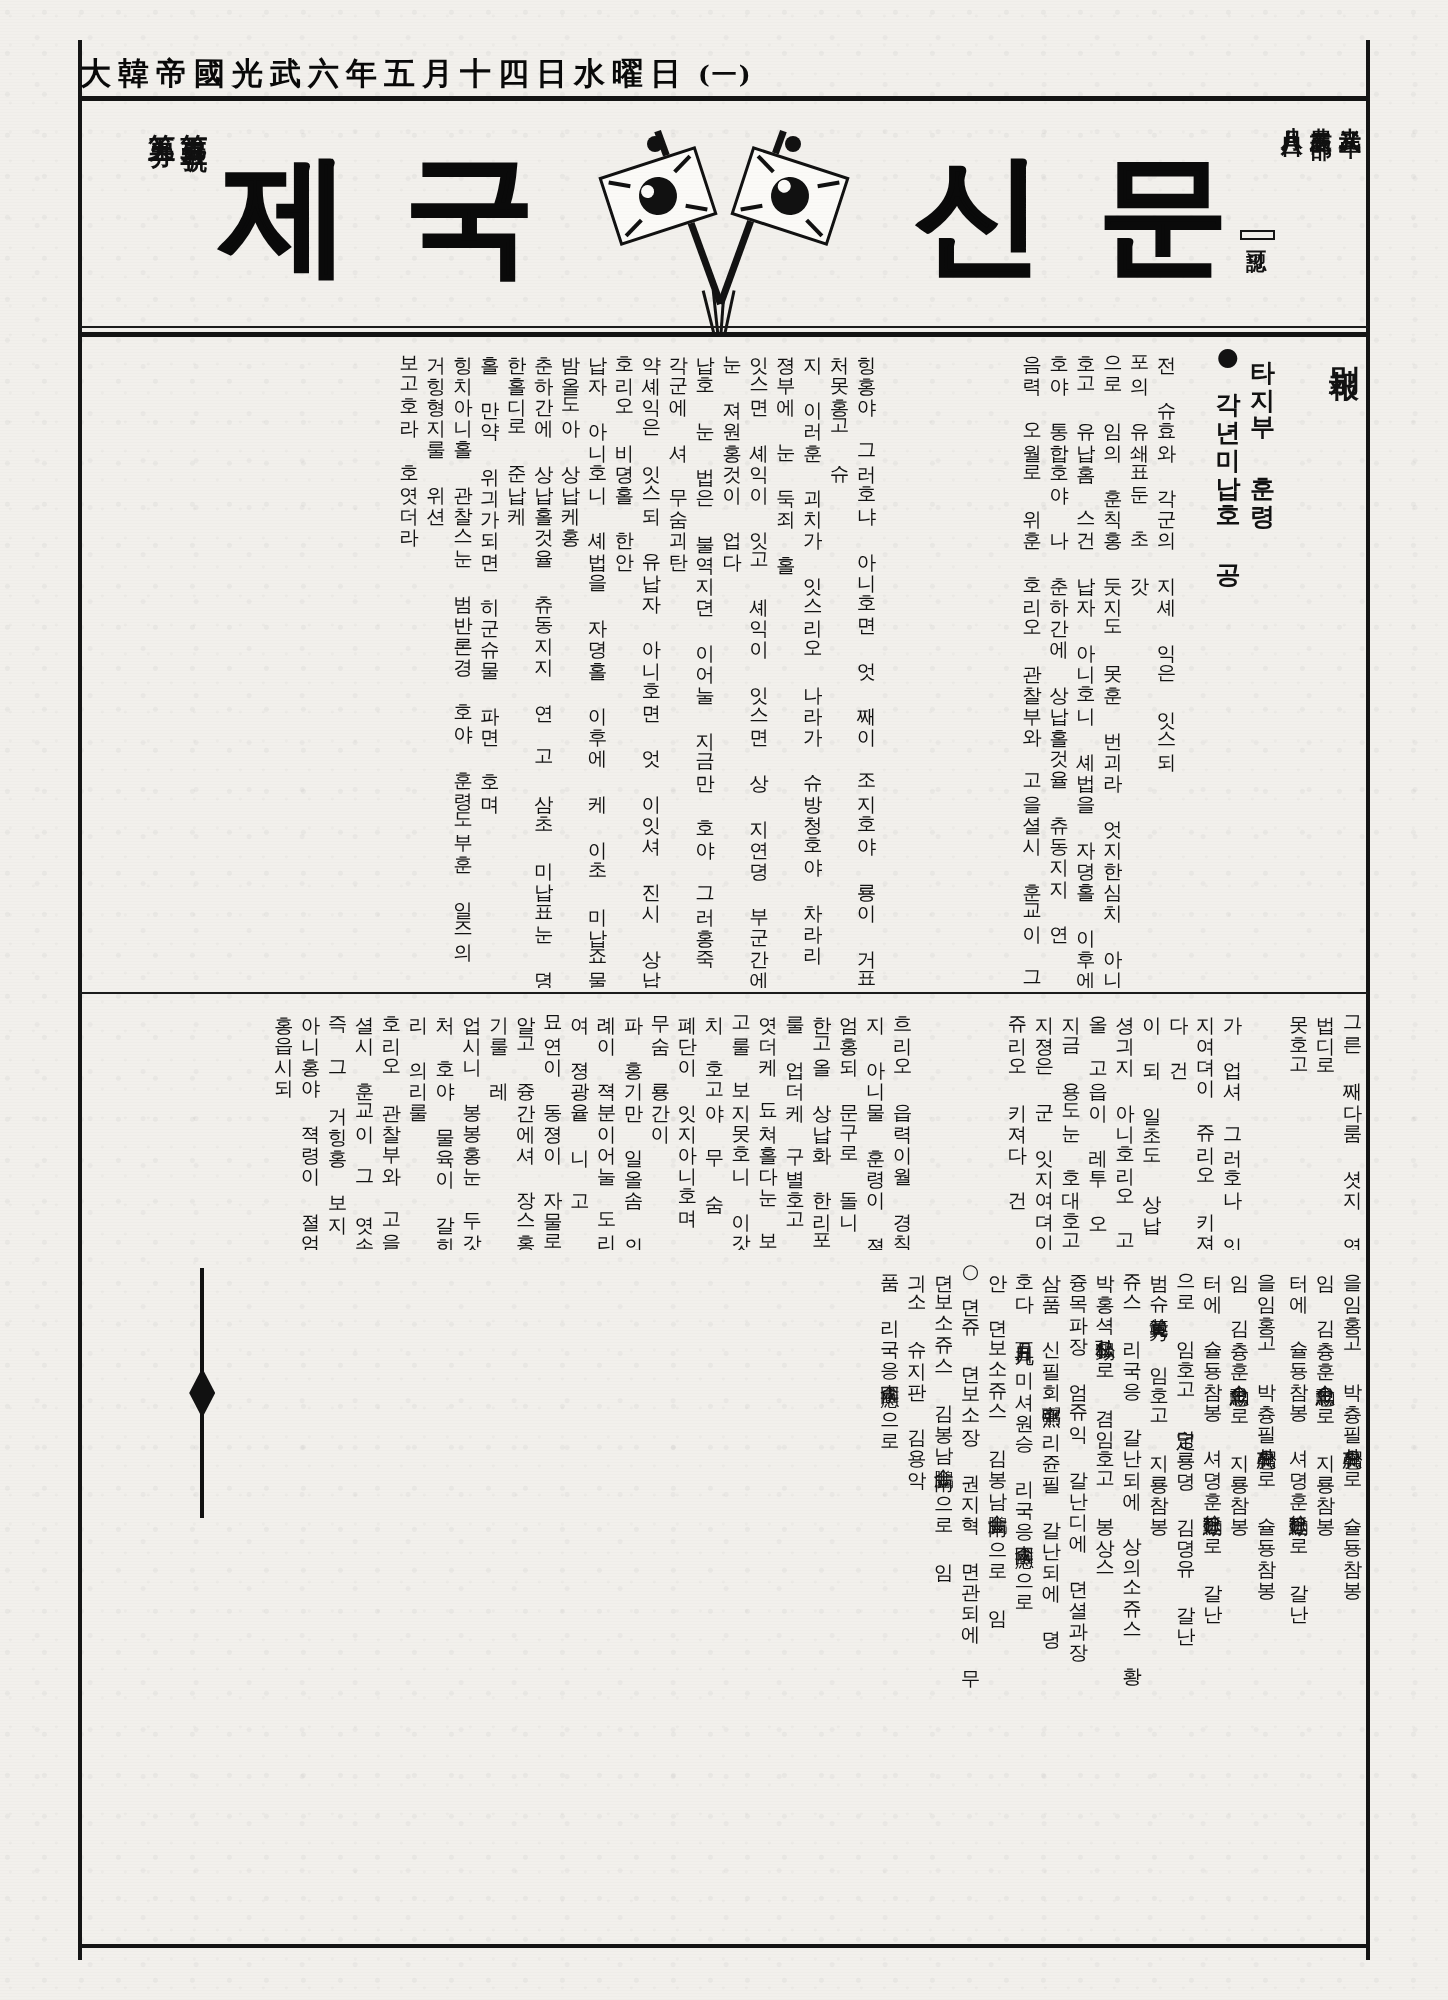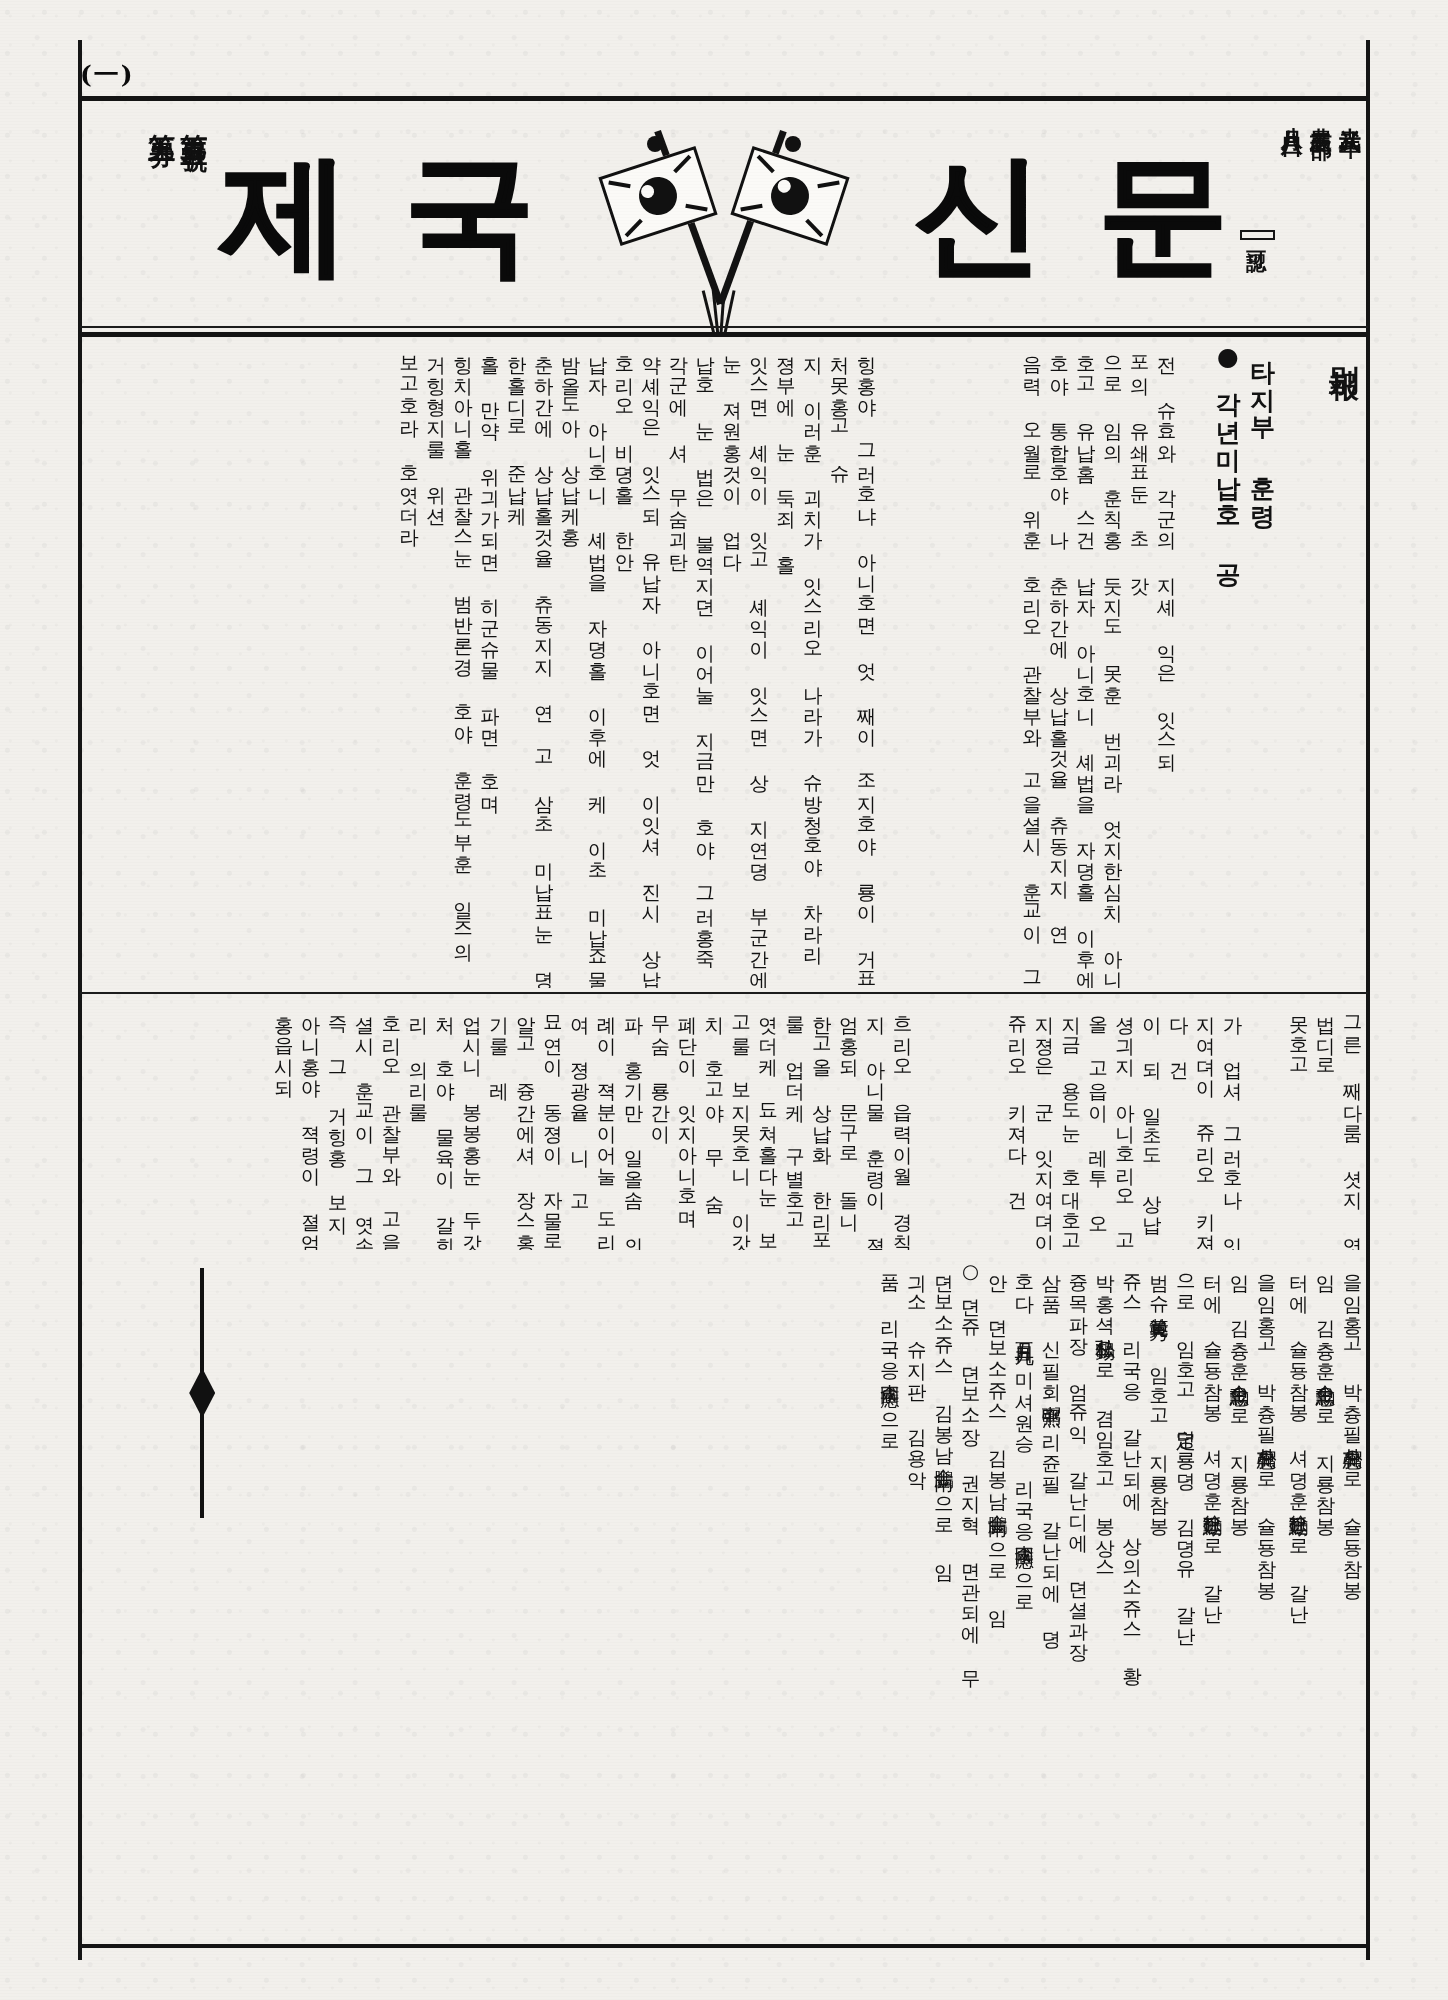--- a/index.html
+++ b/index.html
@@ -280,20 +280,21 @@
 </head>
 <body>
 
 <div id="page">
 
   <div class="edge-left"></div>
   <div class="edge-right"></div>
 
   <div class="topline">
     <span class="issuemark">(一)</span>
+    <span class="datestr">大韓帝國光武六年五月十四日水曜日</span>
   </div>
   <div class="rule-thick" style="top:96px"></div>
 
   <div class="masthead">
     <div class="mh-left">
       <span class="vtext">第百五號</span>
       <span class="vtext">第五券</span>
     </div>
 
     <div class="mh-title">

